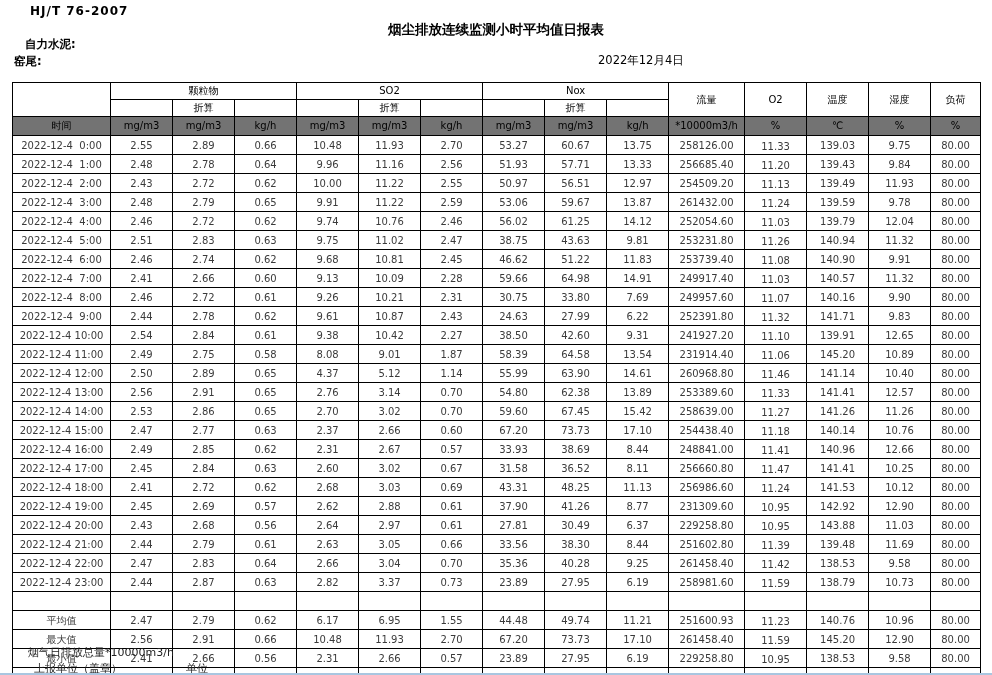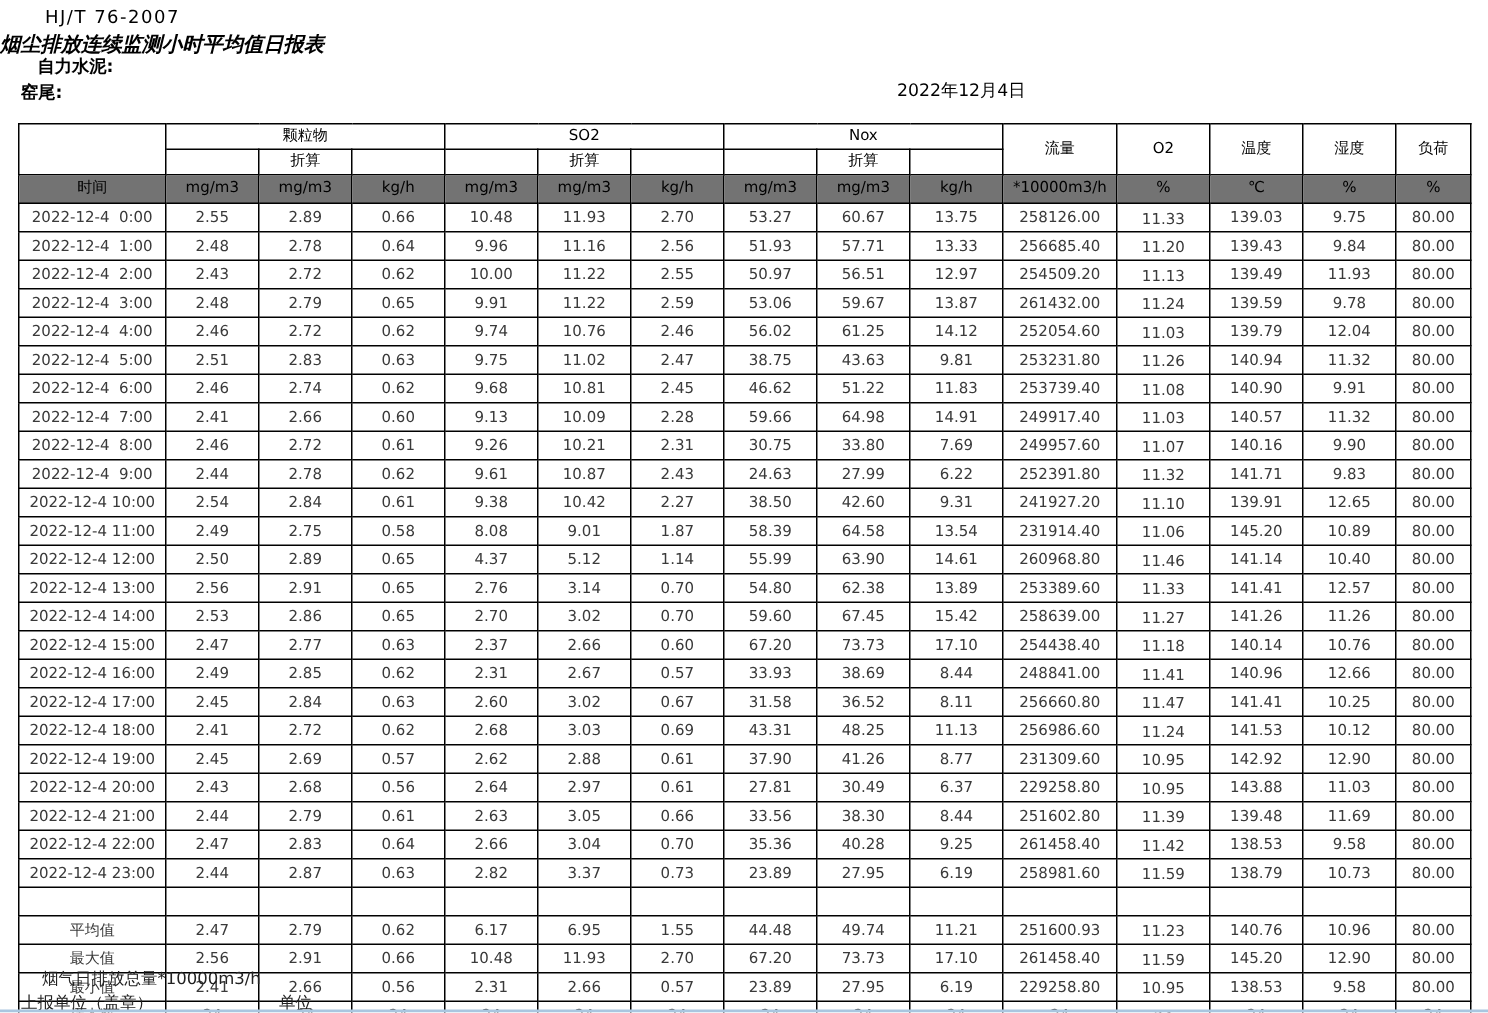--- a/index.html
+++ b/index.html
@@ -1,22 +1,22 @@
 <!DOCTYPE html>
 <html><head>
 <meta charset="utf-8">
 <style>
   html,body{margin:0;padding:0;}
   body{
     width:992px;height:675px;position:relative;background:#ffffff;
     font-family:"DejaVu Sans","Liberation Sans",sans-serif;
     overflow:hidden;color:#000;
   }
-  .std-code{position:absolute;top:4px;left:30px;font-size:12px;font-weight:normal;letter-spacing:1px;}
-  .title{position:absolute;top:21px;left:0;width:100%;text-align:left;font-size:13.5px;font-weight:bold;font-style:italic;}
+  .std-code{position:absolute;top:4px;left:30px;font-size:12px;font-weight:bold;letter-spacing:1px;}
+  .title{position:absolute;top:21px;left:0;width:100%;text-align:center;font-size:13.5px;font-weight:bold;}
   .company{position:absolute;top:37px;left:25px;font-size:11.5px;font-weight:bold;}
   .site{position:absolute;top:54px;left:14px;font-size:11.5px;font-weight:bold;}
   .date{position:absolute;top:53px;left:598px;font-size:11.5px;}
   table.report{
     position:absolute;left:12px;top:82px;width:968px;
     border-collapse:collapse;table-layout:fixed;
     border:1px solid #000;
   }
   .report th,.report td{
     border:1px solid #000;
@@ -26,21 +26,21 @@
     color:#3a3a3a;height:15px;line-height:15px;
   }
   .report thead th{color:#000;height:16px;line-height:16px;}
   .report thead tr.units th{height:18px;line-height:18px;}
   .green{background:#ccffcc;}
   .report td.time{white-space:pre;color:#3a3a3a;}
   .report td.o2{vertical-align:bottom;padding-top:3px;}
   .report tr.spacer td{height:18px;}
   .report td.sum-label{color:#3a3a3a;margin-top:44px;}
   .foot-note{position:absolute;top:645px;left:28px;font-size:11px;color:#222;}
-  .foot-report-unit{position:absolute;top:661px;left:14px;font-size:11px;color:#222;}
+  .foot-report-unit{position:absolute;top:661px;left:14px;font-size:11px;color:#222;padding-left:20px;}
   .foot-unit{position:absolute;top:661px;left:186px;font-size:11px;color:#222;}
   .bottom-bar{position:absolute;left:0;bottom:0;width:100%;height:2px;}
 </style>
 </head>
 <body>
 
 <div class="std-code">HJ/T 76-2007</div>
 <div class="title">烟尘排放连续监测小时平均值日报表</div>
 <div class="company">自力水泥:</div>
 <div class="site">窑尾:</div>

